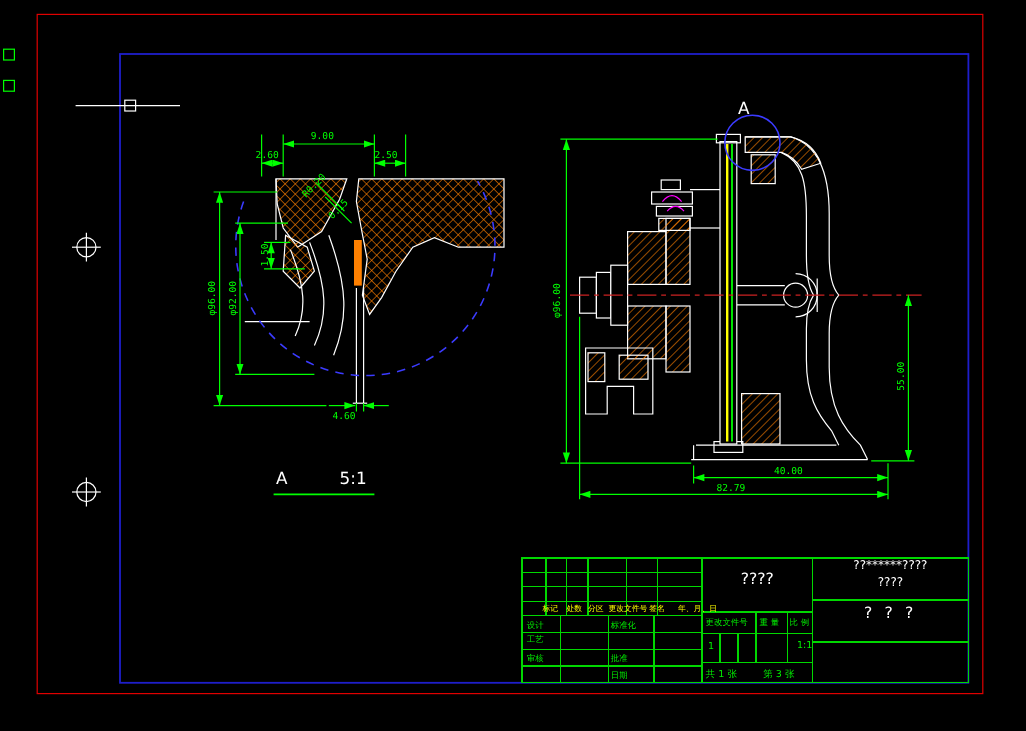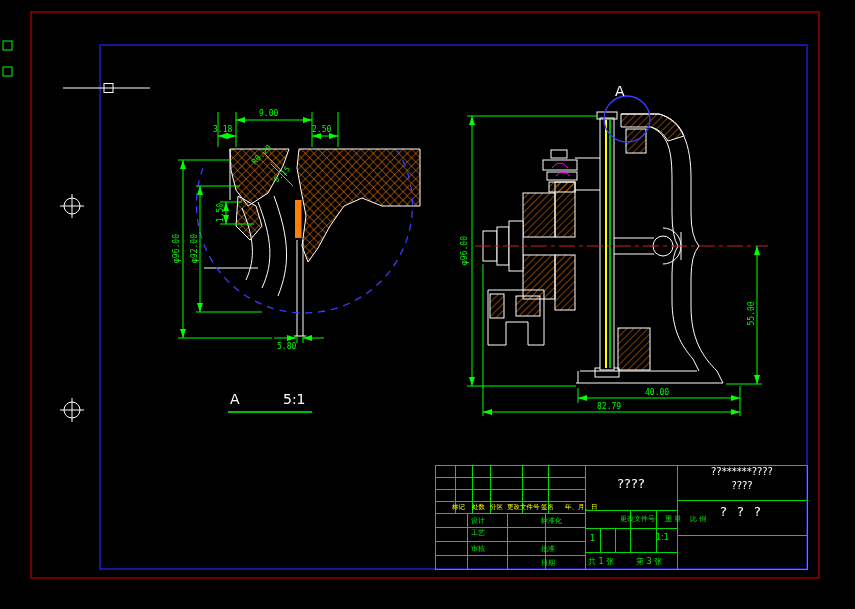--- a/index.html
+++ b/index.html
@@ -6,21 +6,21 @@
   #canvas{position:relative;width:855px;height:609px;background:#000;overflow:hidden;
           font-family:"DejaVu Sans",sans-serif;}
   #canvas svg{position:absolute;left:0;top:0;}
   .lbl{position:absolute;white-space:nowrap;line-height:1;}
   .dim{color:#00ff00;font:8px "DejaVu Sans Mono",monospace;}
   .dim.rot90{transform:rotate(-90deg);transform-origin:center;}
   .dim.rot45{transform:rotate(-45deg);transform-origin:0 0;}
   .viewlab{color:#ffffff;font:14px "DejaVu Sans",sans-serif;}
   .tb-white{color:#ffffff;text-align:center;}
   .tb-yellow{color:#ffff00;font:6.5px "DejaVu Sans",sans-serif;padding-left:16px;}
-  .tb-green{color:#00ee00;font:7px "DejaVu Sans",sans-serif;margin-left:32px;}
+  .tb-green{color:#00ee00;font:7px "DejaVu Sans",sans-serif;}
   .tb-green8{color:#00ee00;font:8px "DejaVu Sans",sans-serif;text-align:center;}
 </style>
 </head>
 <body>
 
 <div id="canvas">
 <svg width="855" height="609" viewBox="0 0 855 609">
   <defs>
     <pattern id="hx" width="6" height="6" patternUnits="userSpaceOnUse" patternTransform="rotate(45)">
       <line x1="0" y1="0" x2="0" y2="6" stroke="#ff7f00" stroke-width="1"></line>
@@ -213,28 +213,28 @@
     <line x1="656" y1="510" x2="656" y2="552"></line>
     <line x1="600" y1="528" x2="600" y2="552"></line>
     <line x1="615" y1="528" x2="615" y2="552"></line>
     <line x1="677" y1="465" x2="677" y2="569"></line>
     <line x1="677" y1="500" x2="807" y2="500"></line>
     <line x1="677" y1="535" x2="807" y2="535"></line>
   </g>
 </svg>
 
 <div class="lbl dim" style="left:259px;top:109px">9.00</div>
-<div class="lbl dim" style="left:213px;top:125px">3.18</div>
+<div class="lbl dim" style="left:213px;top:125px">2.60</div>
 <div class="lbl dim" style="left:312px;top:125px">2.50</div>
 <div class="lbl dim rot45" style="left:250px;top:160px">R0.20</div>
 <div class="lbl dim rot45" style="left:272px;top:178px">0.15</div>
 <div class="lbl dim rot90" style="left:211px;top:208px">1.50</div>
 <div class="lbl dim rot90" style="left:162px;top:244px">φ96.00</div>
 <div class="lbl dim rot90" style="left:180px;top:244px">φ92.00</div>
-<div class="lbl dim" style="left:277px;top:342px">5.80</div>
+<div class="lbl dim" style="left:277px;top:342px">4.60</div>
 <div class="lbl viewlab" style="left:230px;top:391px">A</div>
 <div class="lbl viewlab" style="left:283px;top:391px">5:1</div>
 
 <div class="lbl viewlab" style="left:615px;top:83px">A</div>
 <div class="lbl dim rot90" style="left:450px;top:246px">φ96.00</div>
 <div class="lbl dim rot90" style="left:739px;top:309px">55.00</div>
 <div class="lbl dim" style="left:645px;top:388px">40.00</div>
 <div class="lbl dim" style="left:597px;top:402px">82.79</div>
 
 <div class="lbl tb-white" style="left:585px;width:92px;top:477px;font-size:13px">????</div>
@@ -253,16 +253,16 @@
 <div class="lbl tb-green" style="left:509px;top:516px">标准化</div>
 <div class="lbl tb-green" style="left:439px;top:544px">审核</div>
 <div class="lbl tb-green" style="left:509px;top:544px">批准</div>
 <div class="lbl tb-green" style="left:439px;top:528px">工艺</div>
 <div class="lbl tb-green" style="left:509px;top:558px">日期</div>
 
 <div class="lbl tb-green" style="left:588px;top:514px">更改文件号</div>
 <div class="lbl tb-green" style="left:633px;top:514px">重 量</div>
 <div class="lbl tb-green" style="left:658px;top:514px">比 例</div>
 <div class="lbl tb-green8" style="left:585px;width:15px;top:534px;text-align:center">1</div>
-<div class="lbl tb-green8" style="left:656px;width:21px;top:533px;text-align:left">1:1</div>
+<div class="lbl tb-green8" style="left:656px;width:21px;top:533px;text-align:right">1:1</div>
 <div class="lbl tb-green8" style="left:588px;top:556px">共 1 张</div>
 <div class="lbl tb-green8" style="left:636px;top:556px">第 3 张</div>
 </div>
 
 </body></html>

